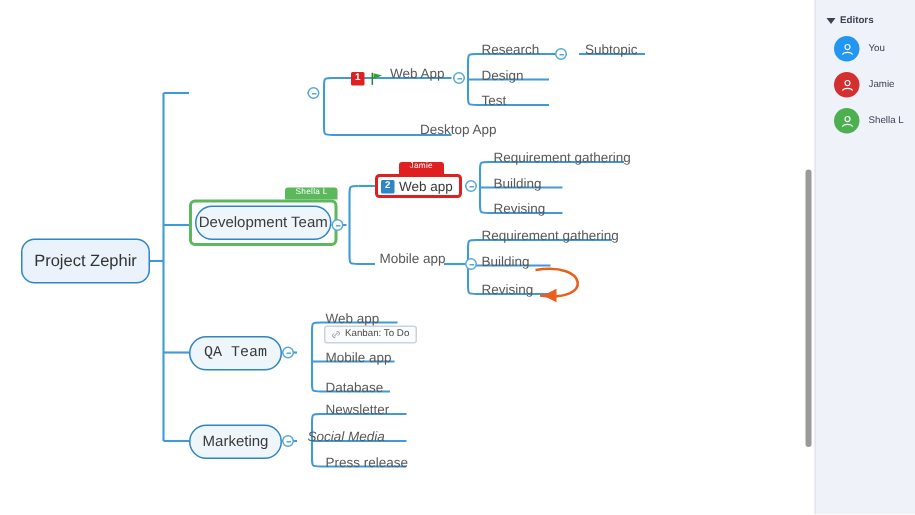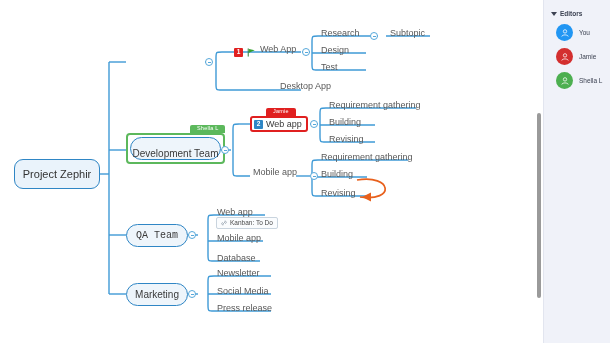--- a/index.html
+++ b/index.html
@@ -297,21 +297,21 @@
 
     <div class="collapse" style="left:370px; top:32px;"></div>
     <div class="node leaf" style="left:387px; top:29px;">
       <span>Subtopic</span>
     </div>
 
     <div class="nametag tag-green" style="left:190px; top:125px;">
       <span>Shella L</span>
     </div>
     <div class="greenbox" style="position:absolute; left:126px; top:133px;">
-      <div class="node pill" style="position:relative; left:0; top:0; width:91px;align-items:flex-end;">
+      <div class="node pill" style="position:relative; left:0; top:0; width:91px;">
         <span>Development Team</span>
       </div>
     </div>
     <div class="collapse" style="left:221px; top:146px;"></div>
 
     <div class="nametag tag-red" style="left:266px; top:108px;">
       <span>Jamie</span>
     </div>
     <div class="node redbox" style="left:250px; top:116px;">
       <span class="prio prio-2">2</span>
@@ -369,21 +369,21 @@
     </div>
 
     <div class="node pill" style="left:126px; top:283px; width:62px;">
       <span>Marketing</span>
     </div>
     <div class="collapse" style="left:188px; top:290px;"></div>
 
     <div class="node leaf" style="left:214px; top:269px;">
       <span>Newsletter</span>
     </div>
-    <div class="node leaf" style="left:214px; top:287px;">
+    <div class="node leaf" style="left:202px; top:287px;font-style:italic;">
       <span>Social Media</span>
     </div>
     <div class="node leaf" style="left:214px; top:304px;">
       <span>Press release</span>
     </div>
 
   </div>
 
   <div id="scrollbar-track"></div>
   <div id="scrollbar-thumb"></div>

